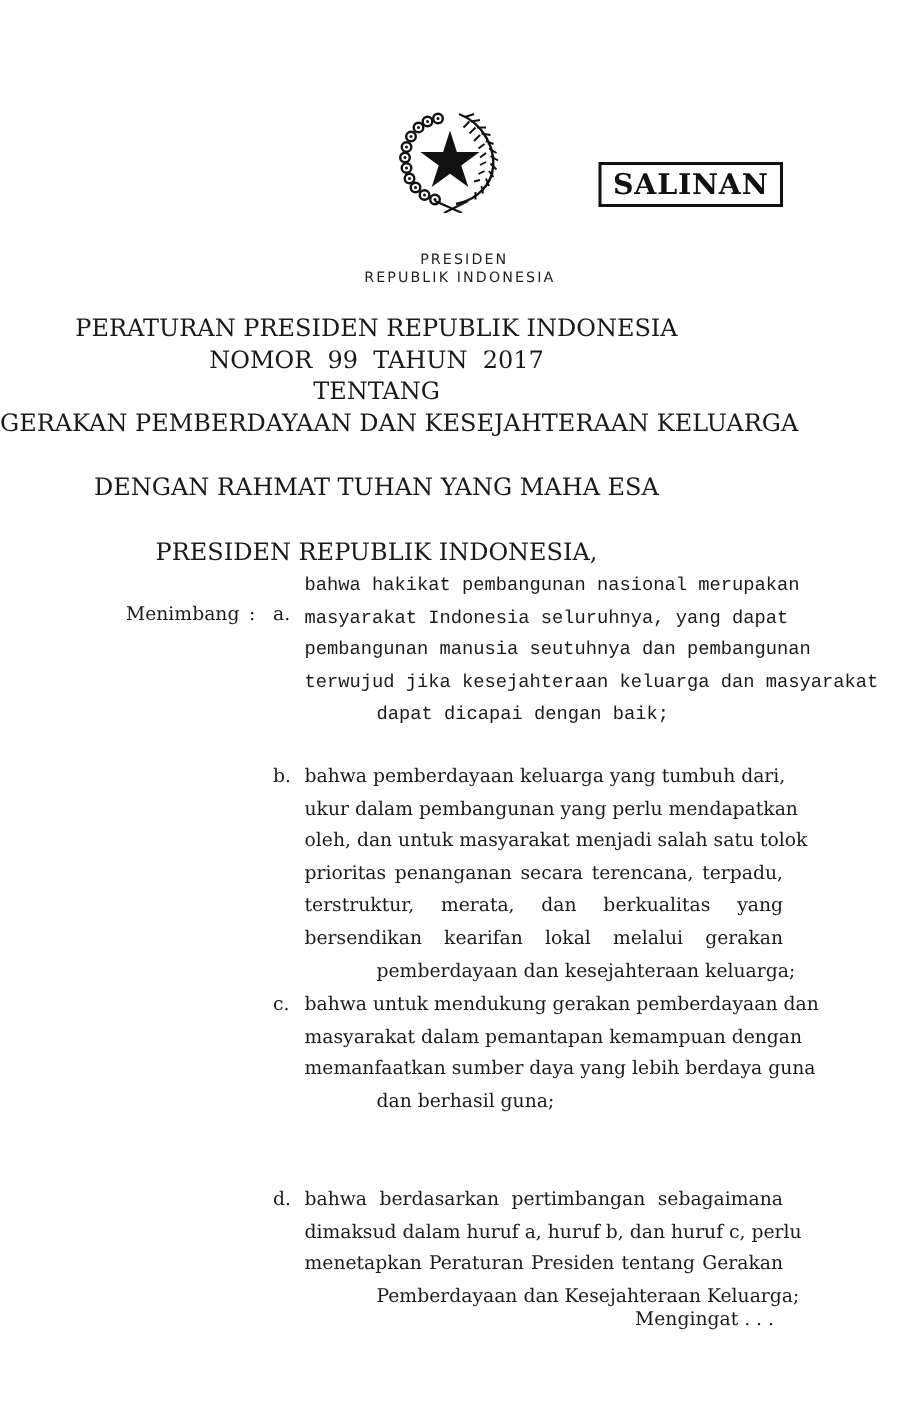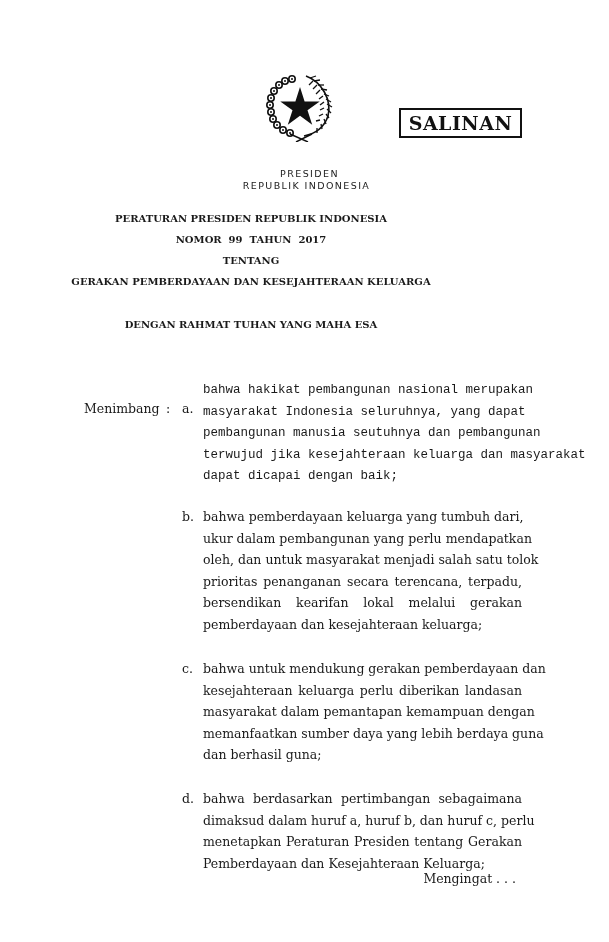--- a/index.html
+++ b/index.html
@@ -56,25 +56,24 @@
     line-height: 12px;
   }
   .presiden-header .l1 { position: absolute; left: 0; width: 100%; top: 168px; padding-left: 10px; box-sizing: border-box; }
   .presiden-header .l2 { position: absolute; left: 0; width: 100%; top: 180px; padding-left: 4px; box-sizing: border-box; }
 
   .center-line {
     position: absolute;
     left: 0;
     width: 502px;
     text-align: center;
-    font-size: 10px;
+    font-size: 16px;
     line-height: 16px;
     white-space: pre;
     color: #1a1a1a;
-    font-weight: bold;
   }
 
   .section-label {
     position: absolute;
     left: 84px;
     top: 401px;
     font-size: 12.5px;
     line-height: 16px;
   }
   .colon {
@@ -99,20 +98,21 @@
   }
   .item-text .ln {
     display: block;
     text-align: justify;
     text-align-last: justify;
     white-space: nowrap;
     height: 21.6px;
   }
   .item-text .ln.last {
     text-align-last: left;
+    margin-left: 48px;
   }
   .footer-next {
     position: absolute;
     right: 93px;
     top: 871px;
     font-size: 12.5px;
     line-height: 16px;
   }
 </style>
 </head>
@@ -186,47 +186,48 @@
     <div class="l1">PRESIDEN</div>
     <div class="l2">REPUBLIK  INDONESIA</div>
   </div>
 
   <div class="center-line" style="top:211px; padding-left:0px;">PERATURAN PRESIDEN REPUBLIK INDONESIA</div>
   <div class="center-line" style="top:232px; padding-left:0px;">NOMOR  99  TAHUN  2017</div>
   <div class="center-line" style="top:253px; padding-left:0px;">TENTANG</div>
   <div class="center-line" style="top:274px; padding-left:0px;">GERAKAN PEMBERDAYAAN DAN KESEJAHTERAAN KELUARGA</div>
 
   <div class="center-line" style="top:317px;">DENGAN RAHMAT TUHAN YANG MAHA ESA</div>
+  <div class="center-line" style="top:360px;">PRESIDEN REPUBLIK INDONESIA,</div>
 
   <div class="section-label">Menimbang</div>
   <div class="colon">:</div>
 
   <div class="item-letter" style="top:401px;">a.</div>
   <div class="item-text" style="top:380px;font-family:Liberation Mono, monospace;">
     <span class="ln">bahwa hakikat pembangunan nasional merupakan</span>
     <span class="ln">masyarakat Indonesia seluruhnya, yang dapat</span>
     <span class="ln">pembangunan manusia seutuhnya dan pembangunan</span>
     <span class="ln">terwujud jika kesejahteraan keluarga dan masyarakat</span>
     <span class="ln last">dapat dicapai dengan baik;</span>
   </div>
 
   <div class="item-letter" style="top:509px;">b.</div>
   <div class="item-text" style="top:506px;">
     <span class="ln">bahwa pemberdayaan keluarga yang tumbuh dari,</span>
     <span class="ln">ukur dalam pembangunan yang perlu mendapatkan</span>
     <span class="ln">oleh, dan untuk masyarakat menjadi salah satu tolok</span>
     <span class="ln">prioritas penanganan secara terencana, terpadu,</span>
+    <span class="ln">terstruktur, merata, dan berkualitas yang</span>
     <span class="ln">bersendikan kearifan lokal melalui gerakan</span>
     <span class="ln last">pemberdayaan dan kesejahteraan keluarga;</span>
   </div>
 
   <div class="item-letter" style="top:661px;">c.</div>
   <div class="item-text" style="top:658px;">
     <span class="ln">bahwa untuk mendukung gerakan pemberdayaan dan</span>
-    <span class="ln">kesejahteraan keluarga perlu diberikan landasan</span>
     <span class="ln">masyarakat dalam pemantapan kemampuan dengan</span>
     <span class="ln">memanfaatkan sumber daya yang lebih berdaya guna</span>
     <span class="ln last">dan berhasil guna;</span>
   </div>
 
   <div class="item-letter" style="top:791px;">d.</div>
   <div class="item-text" style="top:788px;">
     <span class="ln">bahwa berdasarkan pertimbangan sebagaimana</span>
     <span class="ln">dimaksud dalam huruf a, huruf b, dan huruf c, perlu</span>
     <span class="ln">menetapkan Peraturan Presiden tentang Gerakan</span>

